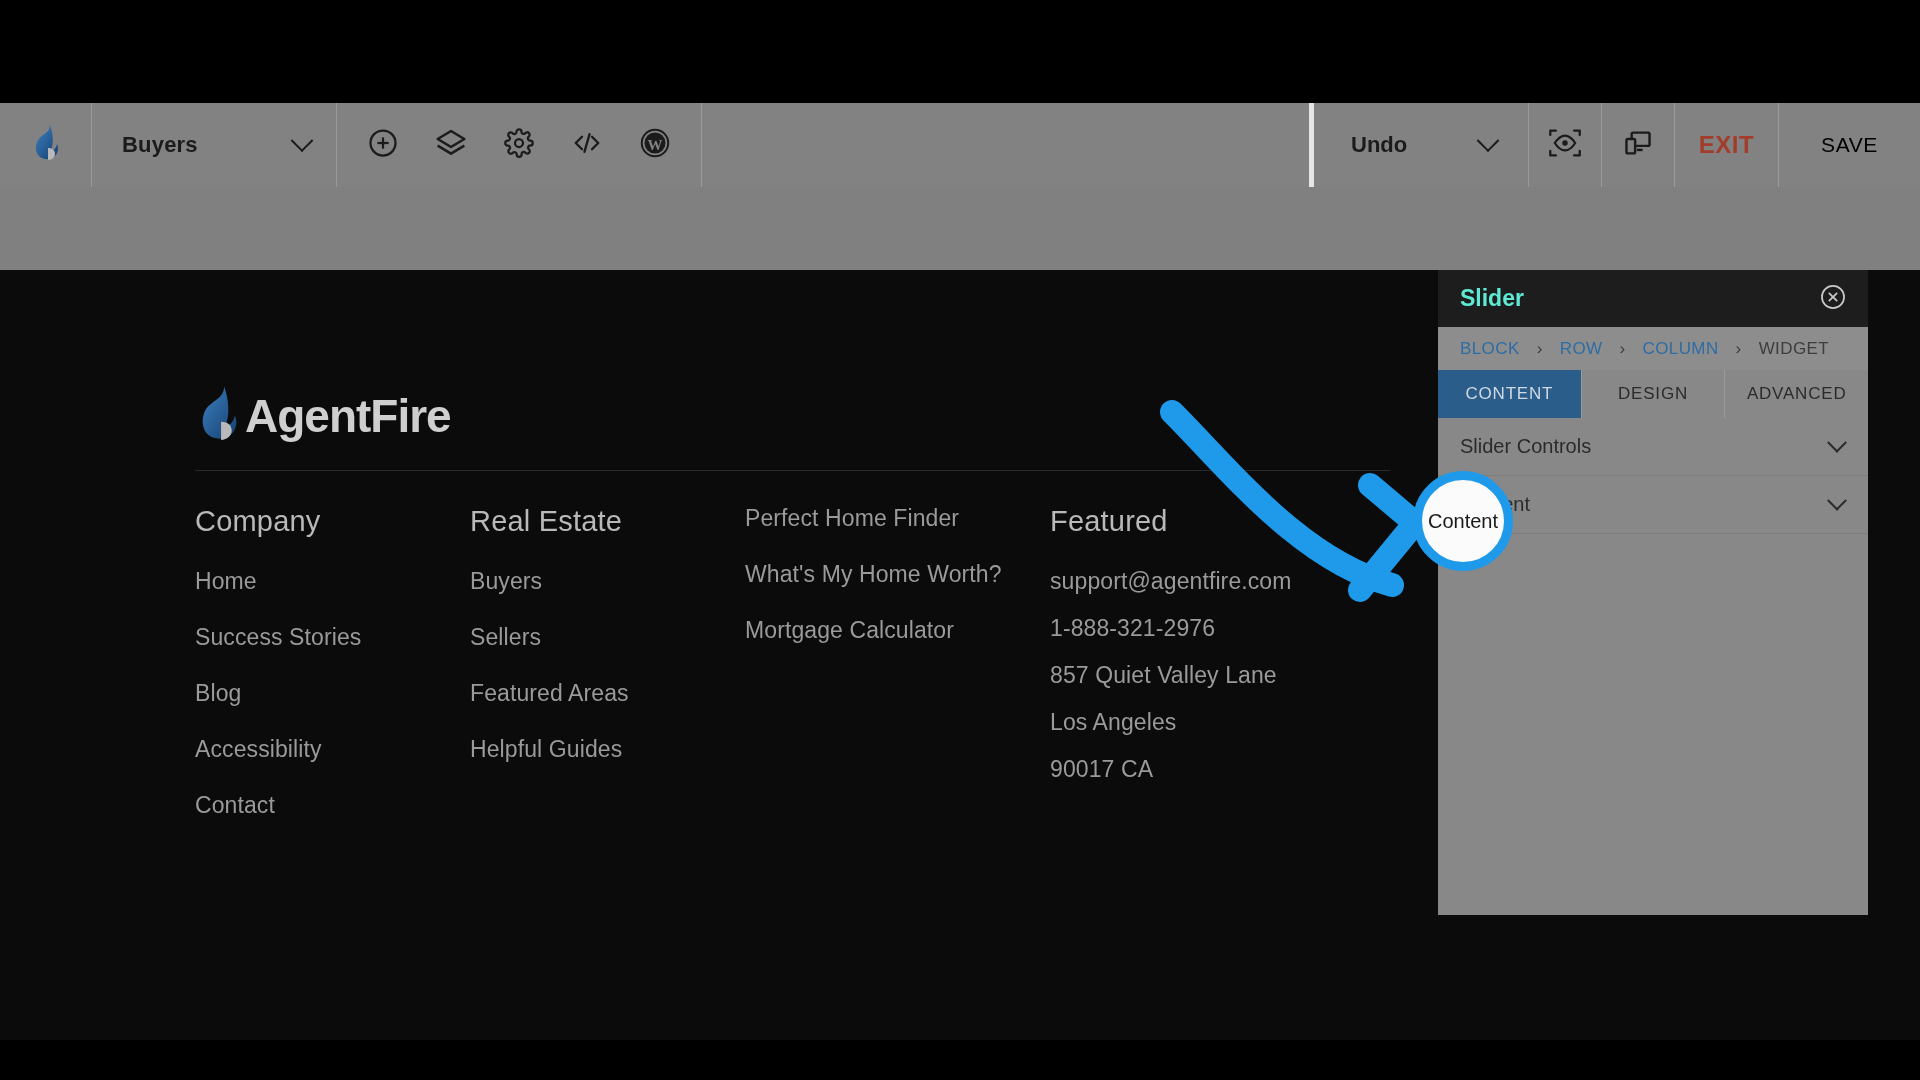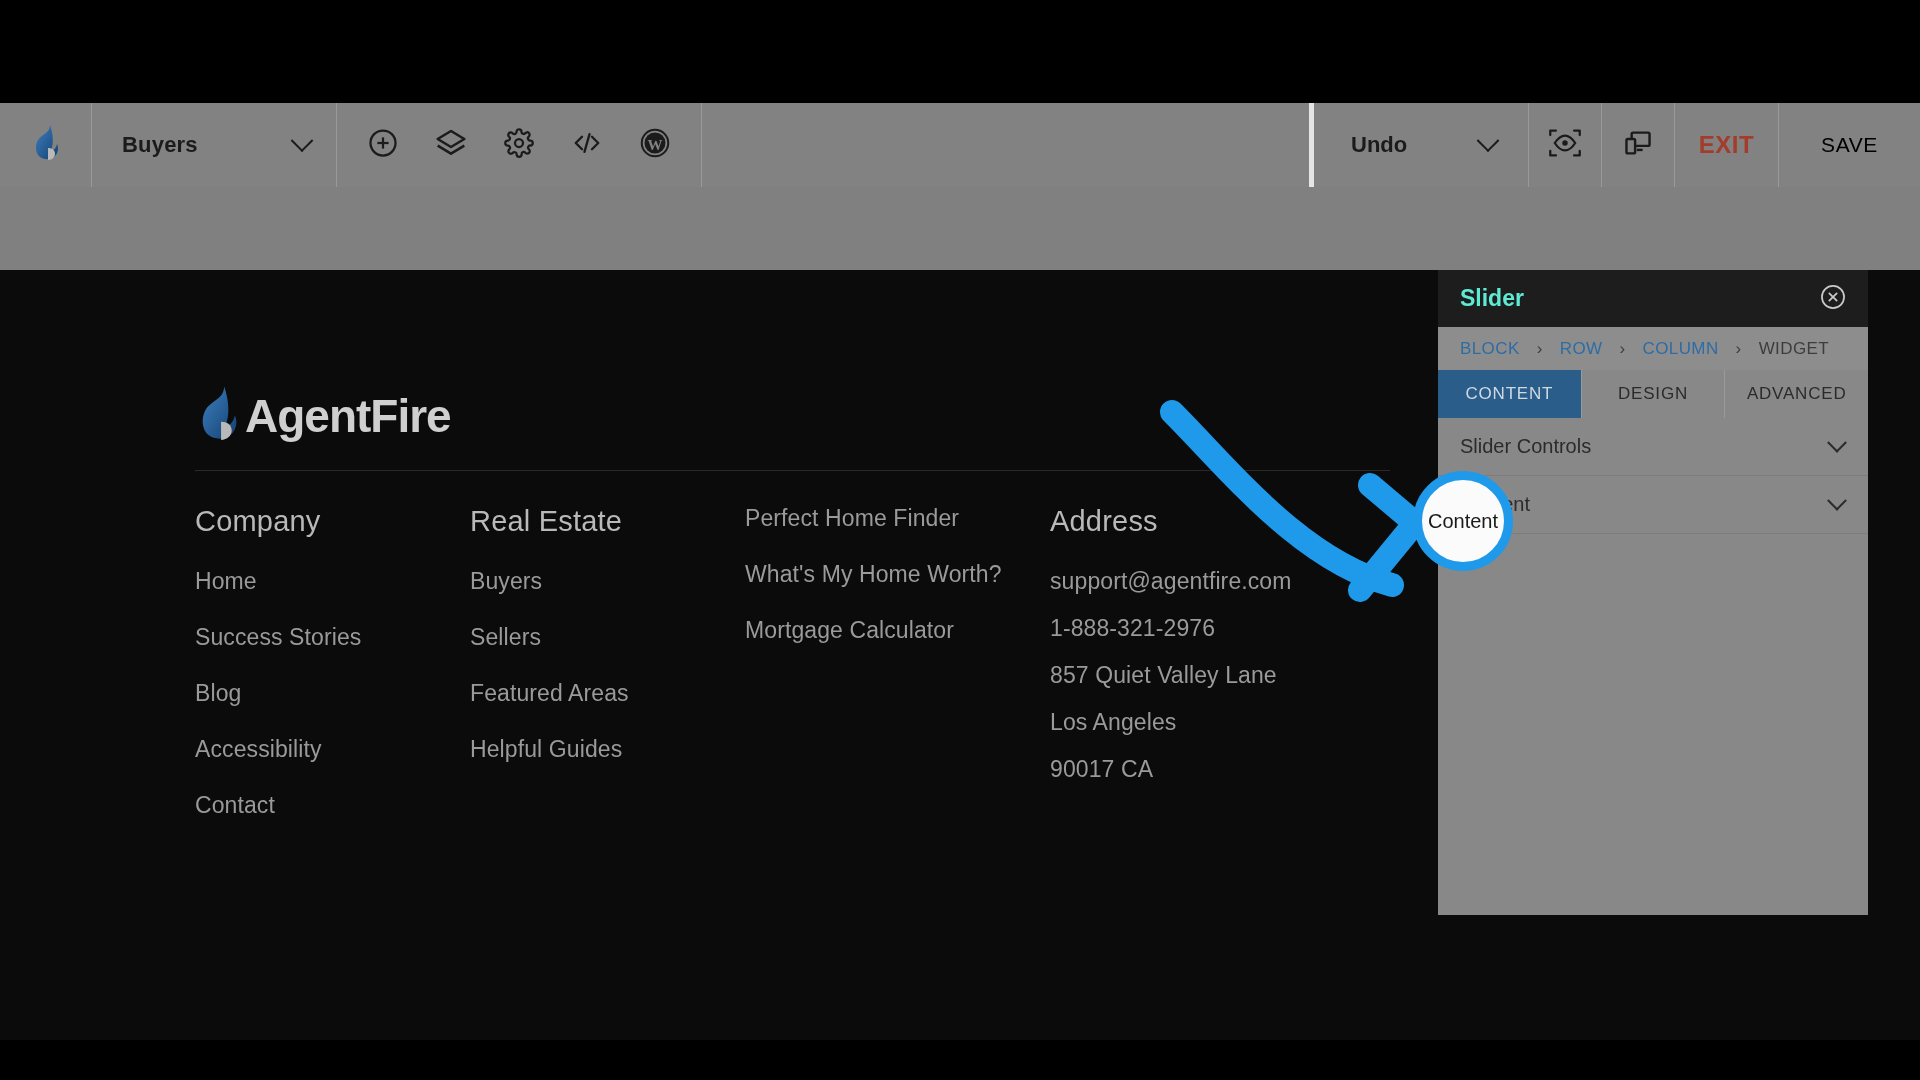--- a/index.html
+++ b/index.html
@@ -246,21 +246,21 @@
         <div class="col-li">Helpful Guides</div>
       </div>
 
       <div class="col col-tools">
         <div class="col-li">Perfect Home Finder</div>
         <div class="col-li">What's My Home Worth?</div>
         <div class="col-li">Mortgage Calculator</div>
       </div>
 
       <div class="col col-address">
-        <div class="col-h">Address</div>
+        <div class="col-h">Featured</div>
         <div class="col-li">support@agentfire.com</div>
         <div class="col-li">1-888-321-2976</div>
         <div class="col-li">857 Quiet Valley Lane</div>
         <div class="col-li">Los Angeles</div>
         <div class="col-li">90017 CA</div>
       </div>
     </div>
 
   </div>
 

